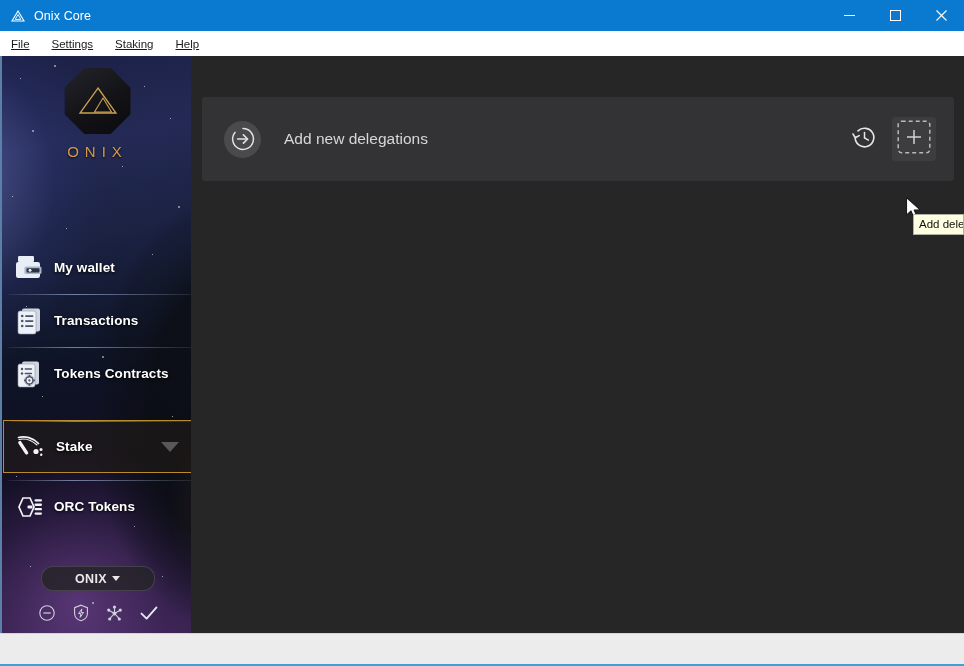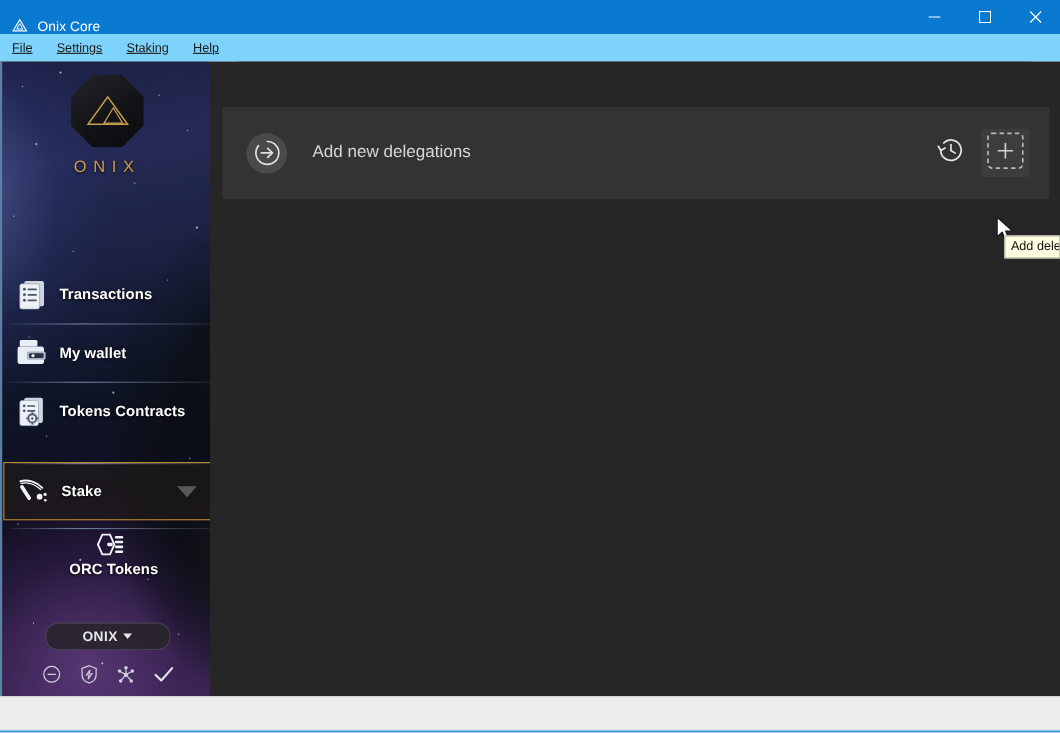--- a/index.html
+++ b/index.html
@@ -13,40 +13,40 @@
     position: relative;
     width: 964px; height: 666px;
     background: #ececec;
     box-sizing: border-box;
   }
 
   
   .titlebar {
     position: absolute; left:0; top:0; width:964px; height:31px;
     background:#0a7ad1;
-    display:flex; align-items:flex-end;
+    display:flex; align-items:center;
   }
   .titlebar-icon {
     width:16px; height:16px; margin-left:10px; margin-right:8px;
     position:relative; flex:none;
   }
   .titlebar-title {
     color:#ffffff; font-size:12.5px; letter-spacing:0.1px;
     font-family:"Liberation Sans", sans-serif;
   }
   .win-buttons { position:absolute; right:0; top:0; height:31px; display:flex; }
   .win-btn {
     width:46px; height:31px; display:flex; align-items:center; justify-content:center;
     color:#fff; font-size:13px; line-height:1;
   }
 
   
   .menubar {
     position:absolute; left:0; top:31px; width:964px; height:25px;
-    background:#7dd3fc;
+    background:#ffffff;
     display:flex; align-items:center;
     border-bottom:1px solid #c8c8c8;
   }
   .menu-item {
     font-size:11.5px; color:#1b1b1b; padding:0 11px; height:25px;
     display:flex; align-items:center; cursor:default;
   }
   .menu-item u { text-decoration:underline; }
 
   
@@ -287,45 +287,45 @@
             <polygon points="26,14 34.5,28 17.5,28" fill="none" stroke="#caa04f" stroke-width="1.1"></polygon>
           </svg>
         </div>
         <div class="logo-text">ONIX</div>
       </div>
 
       <div class="nav">
 
         <div class="nav-item">
           <span class="nav-icon">
+            <svg width="28" height="26" viewBox="0 0 28 26">
+              <rect x="3" y="1" width="16" height="6" rx="1.2" fill="#e9edf5"></rect>
+              <rect x="1" y="7" width="24" height="16" rx="2.2" fill="#e9edf5"></rect>
+              <rect x="9.5" y="11.5" width="17" height="7.5" rx="1.6" fill="#a9b4c6"></rect>
+              <rect x="11.5" y="13.2" width="13" height="4.2" rx="0.8" fill="#2a3140"></rect>
+              <circle cx="15" cy="15.3" r="1.5" fill="#e9edf5"></circle>
+            </svg>
+          </span>
+          <span class="nav-label">My wallet</span>
+        </div>
+
+        <div class="nav-item">
+          <span class="nav-icon">
             <svg width="26" height="28" viewBox="0 0 26 28">
               <rect x="6" y="1.5" width="18" height="23" rx="2" fill="#cfd6e2"></rect>
               <rect x="2" y="4" width="18" height="23" rx="2" fill="#eef1f7" stroke="#8e98a8" stroke-width="0.6"></rect>
               <circle cx="6.2" cy="9" r="1.3" fill="#4a5466"></circle>
               <rect x="9" y="8.2" width="8.5" height="1.7" rx="0.8" fill="#4a5466"></rect>
               <circle cx="6.2" cy="14" r="1.3" fill="#4a5466"></circle>
               <rect x="9" y="13.2" width="8.5" height="1.7" rx="0.8" fill="#4a5466"></rect>
               <circle cx="6.2" cy="19" r="1.3" fill="#4a5466"></circle>
               <rect x="9" y="18.2" width="8.5" height="1.7" rx="0.8" fill="#4a5466"></rect>
             </svg>
           </span>
           <span class="nav-label">Transactions</span>
-        </div>
-
-        <div class="nav-item">
-          <span class="nav-icon">
-            <svg width="28" height="26" viewBox="0 0 28 26">
-              <rect x="3" y="1" width="16" height="6" rx="1.2" fill="#e9edf5"></rect>
-              <rect x="1" y="7" width="24" height="16" rx="2.2" fill="#e9edf5"></rect>
-              <rect x="9.5" y="11.5" width="17" height="7.5" rx="1.6" fill="#a9b4c6"></rect>
-              <rect x="11.5" y="13.2" width="13" height="4.2" rx="0.8" fill="#2a3140"></rect>
-              <circle cx="15" cy="15.3" r="1.5" fill="#e9edf5"></circle>
-            </svg>
-          </span>
-          <span class="nav-label">My wallet</span>
         </div>
 
         <div class="nav-item">
           <span class="nav-icon">
             <svg width="26" height="28" viewBox="0 0 26 28">
               <rect x="6" y="1.5" width="17" height="23" rx="2" fill="#cfd6e2"></rect>
               <rect x="2" y="4" width="17" height="23" rx="2" fill="#eef1f7" stroke="#8e98a8" stroke-width="0.6"></rect>
               <circle cx="6" cy="9" r="1.2" fill="#4a5466"></circle>
               <rect x="8.6" y="8.3" width="7.5" height="1.5" rx="0.7" fill="#4a5466"></rect>
               <circle cx="6" cy="13.5" r="1.2" fill="#4a5466"></circle>
@@ -353,21 +353,21 @@
               <circle cx="20" cy="17.5" r="2.6" fill="#f2f4f8"></circle>
               <circle cx="25" cy="15.5" r="1.5" fill="#f2f4f8"></circle>
               <circle cx="25.2" cy="20.8" r="1.2" fill="#f2f4f8"></circle>
             </svg>
           </span>
           <span class="nav-label">Stake</span>
           <span class="nav-caret-down"></span>
         </div>
 
 
-        <div class="nav-item" style="margin-top:7px;flex-direction:column;">
+        <div class="nav-item" style="margin-top:7px;">
           <span class="nav-icon">
             <svg width="30" height="24" viewBox="0 0 30 24">
               <polygon points="9,3 16,3 20,12 16,21 9,21 5,12" fill="none" stroke="#f2f4f8" stroke-width="1.7"></polygon>
               <rect x="13.5" y="10.4" width="5" height="3.1" rx="1" fill="#f2f4f8"></rect>
               <rect x="20.5" y="4.2" width="7.5" height="2.3" rx="1.1" fill="#f2f4f8"></rect>
               <rect x="20.5" y="8.6" width="7.5" height="2.3" rx="1.1" fill="#f2f4f8"></rect>
               <rect x="20.5" y="13" width="7.5" height="2.3" rx="1.1" fill="#f2f4f8"></rect>
               <rect x="20.5" y="17.4" width="7.5" height="2.3" rx="1.1" fill="#f2f4f8"></rect>
             </svg>
           </span>

